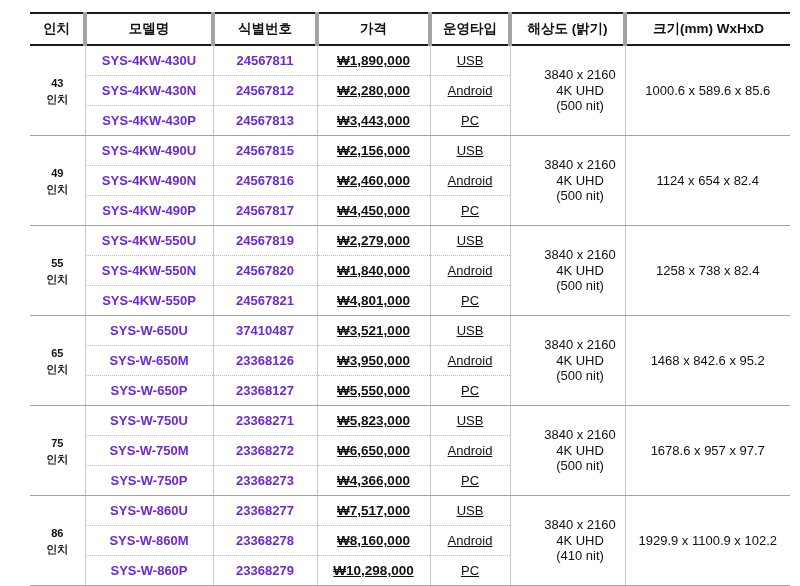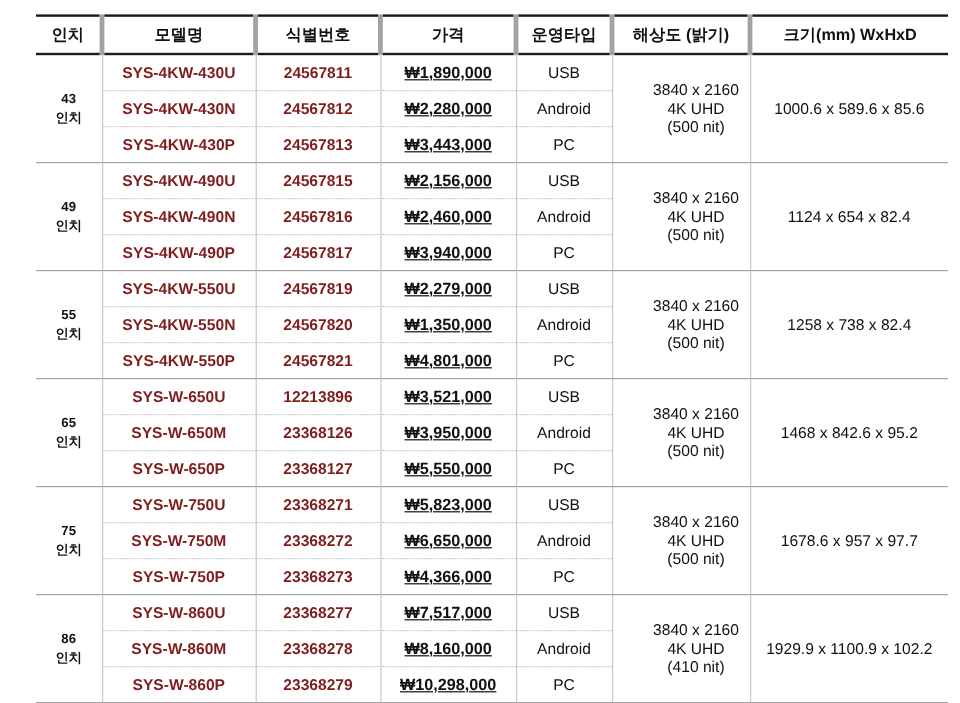--- a/index.html
+++ b/index.html
@@ -66,29 +66,29 @@
   td.span-cell {
     border-bottom: 1px solid #a3a3a3;
   }
 
   td.col-inch {
     font-weight: 700;
     font-size: 11px;
     line-height: 16px;
   }
   td.col-model, td.col-id {
-    color: #7f1d1d;
+    color: #6d28d9;
     font-weight: 700;
   }
   td.col-price {
     font-weight: 700;
     font-size: 13.5px;
     text-decoration: underline;
   }
-  td.col-os { font-weight: 400; }
+  td.col-os { font-weight: 400; text-decoration: underline; }
   td.col-res { font-size: 13px; line-height: 15.5px; padding-left: 28px; }
   td.col-size { font-size: 13px; line-height: 15.5px; }
 </style>
 </head>
 <body>
 
 <div class="wrap">
   <table class="spec">
     <colgroup>
       <col class="c1">
@@ -149,52 +149,52 @@
         </tr>
         <tr>
           <td class="col-model">SYS-4KW-490N</td>
           <td class="col-id">24567816</td>
           <td class="col-price">₩2,460,000</td>
           <td class="col-os">Android</td>
         </tr>
         <tr class="section-end">
           <td class="col-model">SYS-4KW-490P</td>
           <td class="col-id">24567817</td>
-          <td class="col-price">₩3,940,000</td>
+          <td class="col-price">₩4,450,000</td>
           <td class="col-os">PC</td>
         </tr>
         <tr>
           <td class="col-inch span-cell" rowspan="3">55
 인치</td>
           <td class="col-model">SYS-4KW-550U</td>
           <td class="col-id">24567819</td>
           <td class="col-price">₩2,279,000</td>
           <td class="col-os">USB</td>
           <td class="col-res span-cell" rowspan="3">3840 x 2160
 4K UHD
 (500 nit)</td>
           <td class="col-size span-cell" rowspan="3">1258 x 738 x 82.4</td>
         </tr>
         <tr>
           <td class="col-model">SYS-4KW-550N</td>
           <td class="col-id">24567820</td>
-          <td class="col-price">₩1,350,000</td>
+          <td class="col-price">₩1,840,000</td>
           <td class="col-os">Android</td>
         </tr>
         <tr class="section-end">
           <td class="col-model">SYS-4KW-550P</td>
           <td class="col-id">24567821</td>
           <td class="col-price">₩4,801,000</td>
           <td class="col-os">PC</td>
         </tr>
         <tr>
           <td class="col-inch span-cell" rowspan="3">65
 인치</td>
           <td class="col-model">SYS-W-650U</td>
-          <td class="col-id">12213896</td>
+          <td class="col-id">37410487</td>
           <td class="col-price">₩3,521,000</td>
           <td class="col-os">USB</td>
           <td class="col-res span-cell" rowspan="3">3840 x 2160
 4K UHD
 (500 nit)</td>
           <td class="col-size span-cell" rowspan="3">1468 x 842.6 x 95.2</td>
         </tr>
         <tr>
           <td class="col-model">SYS-W-650M</td>
           <td class="col-id">23368126</td>

